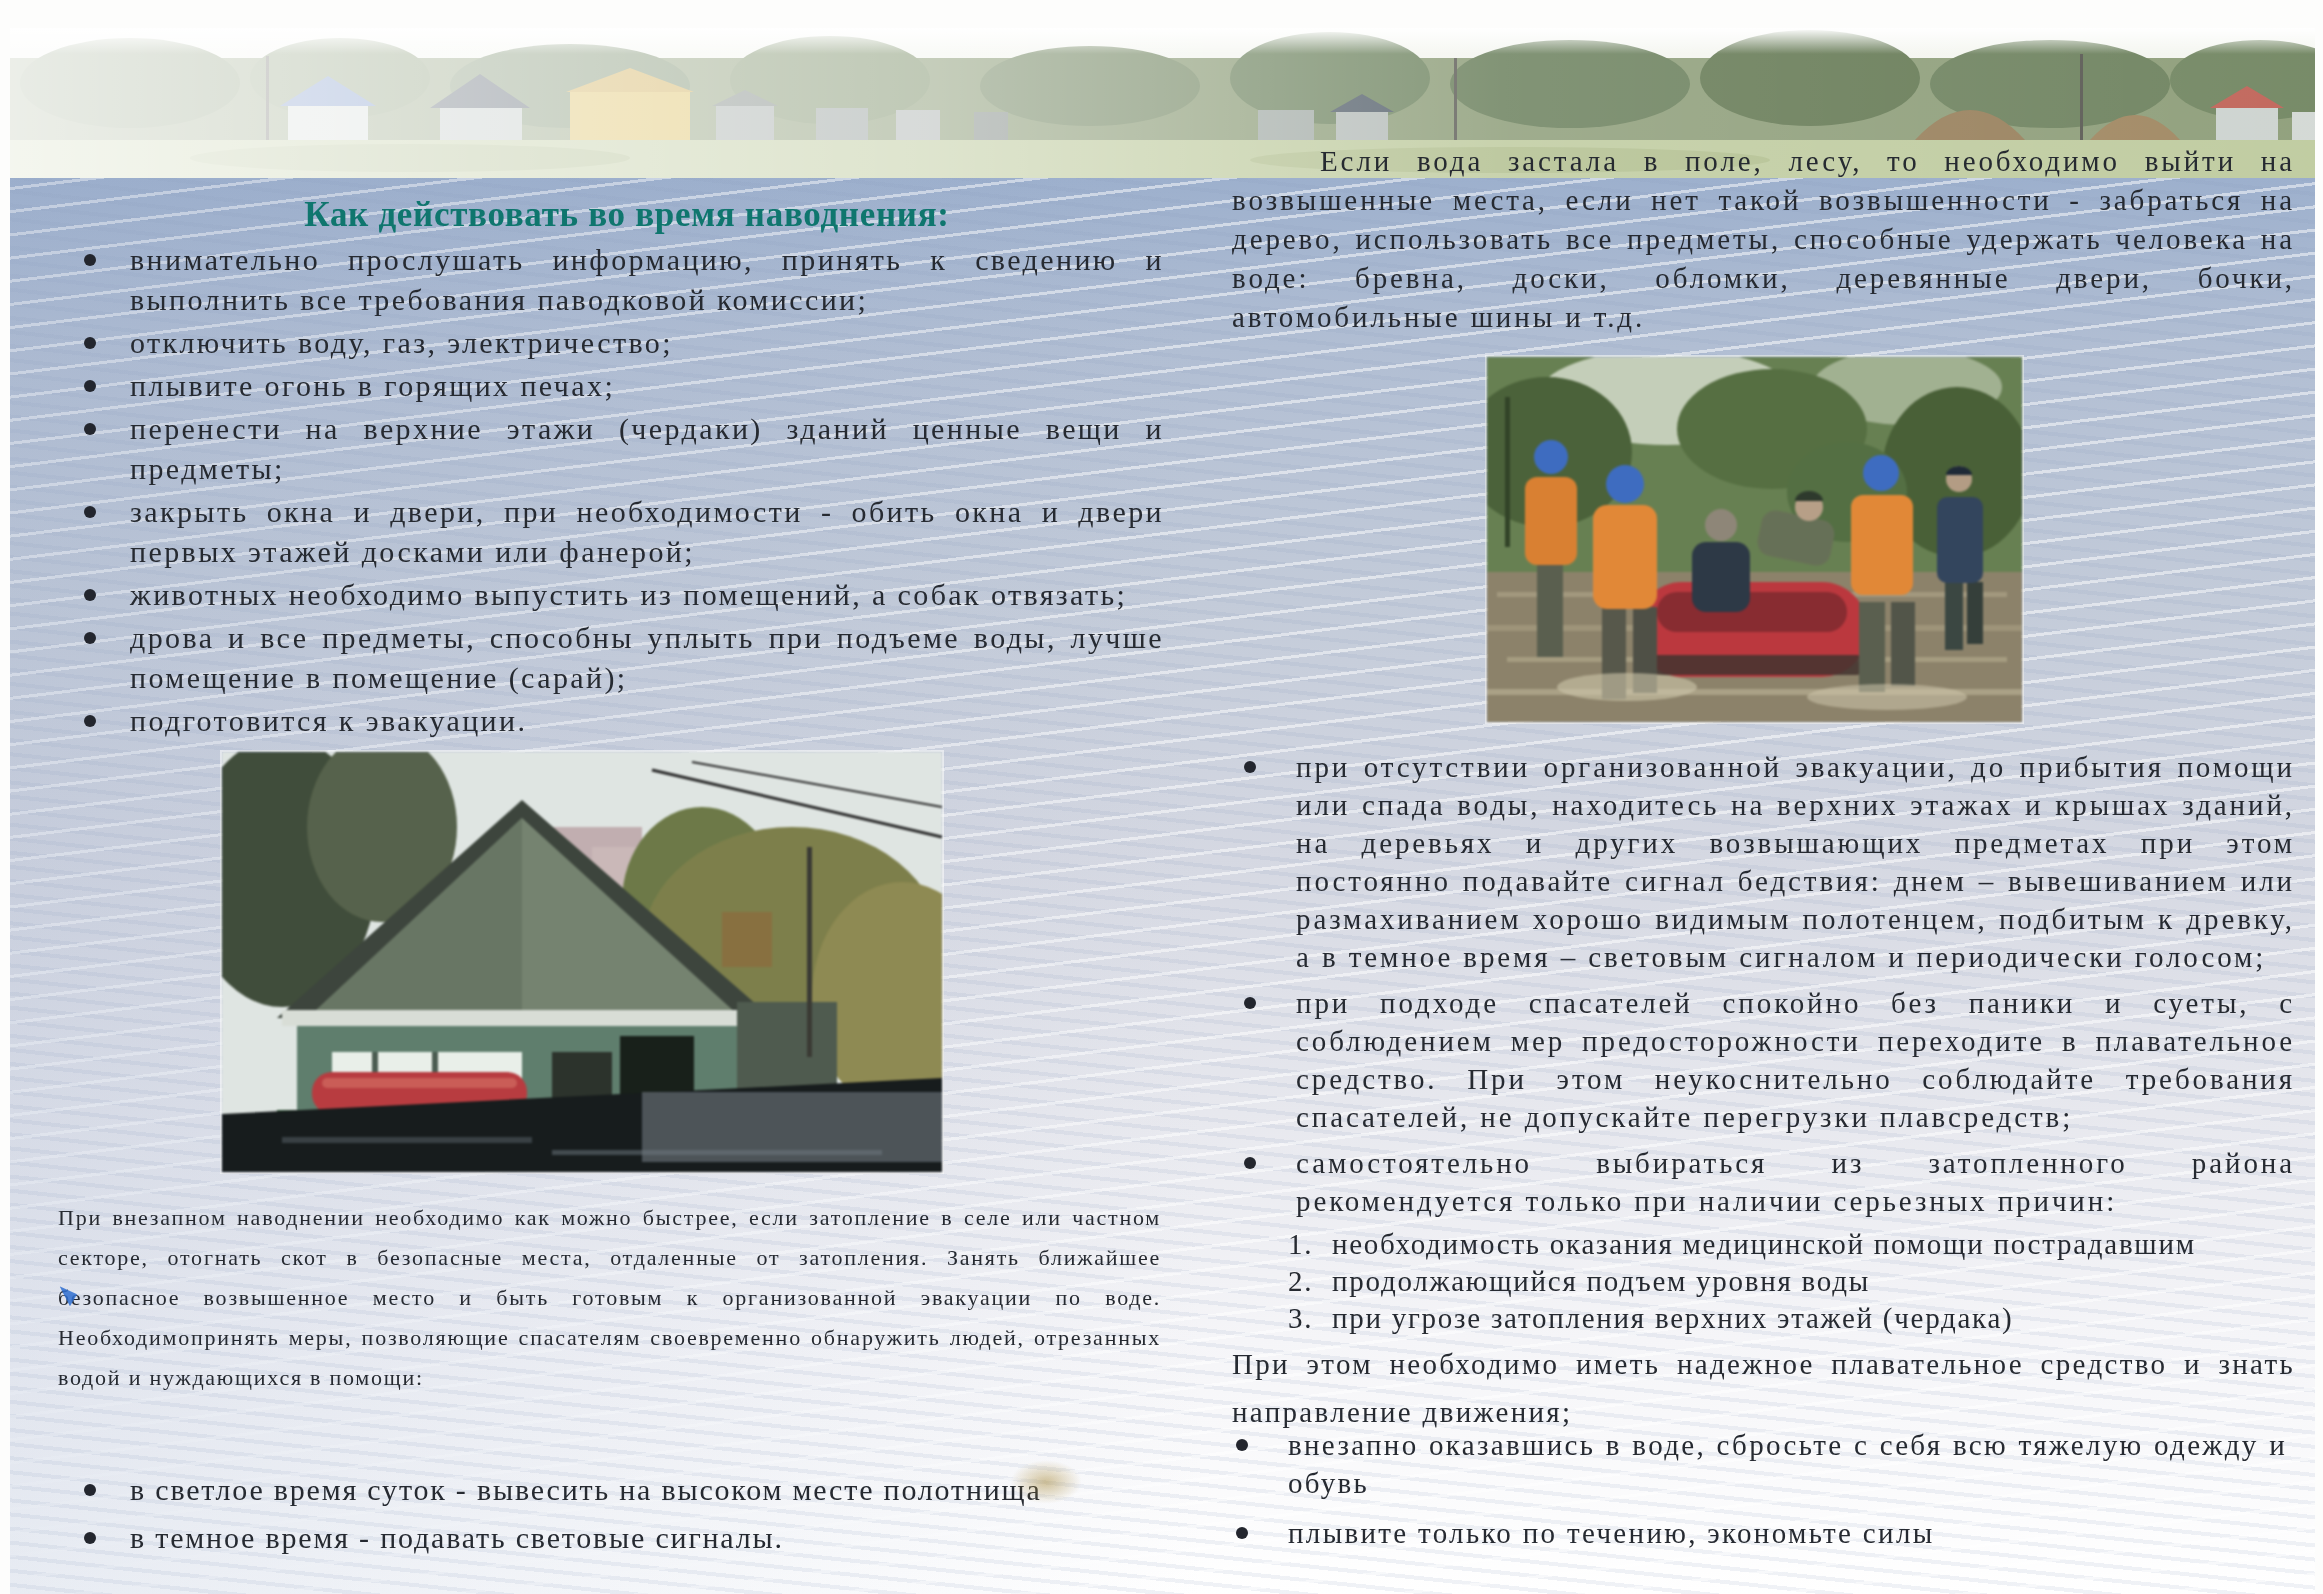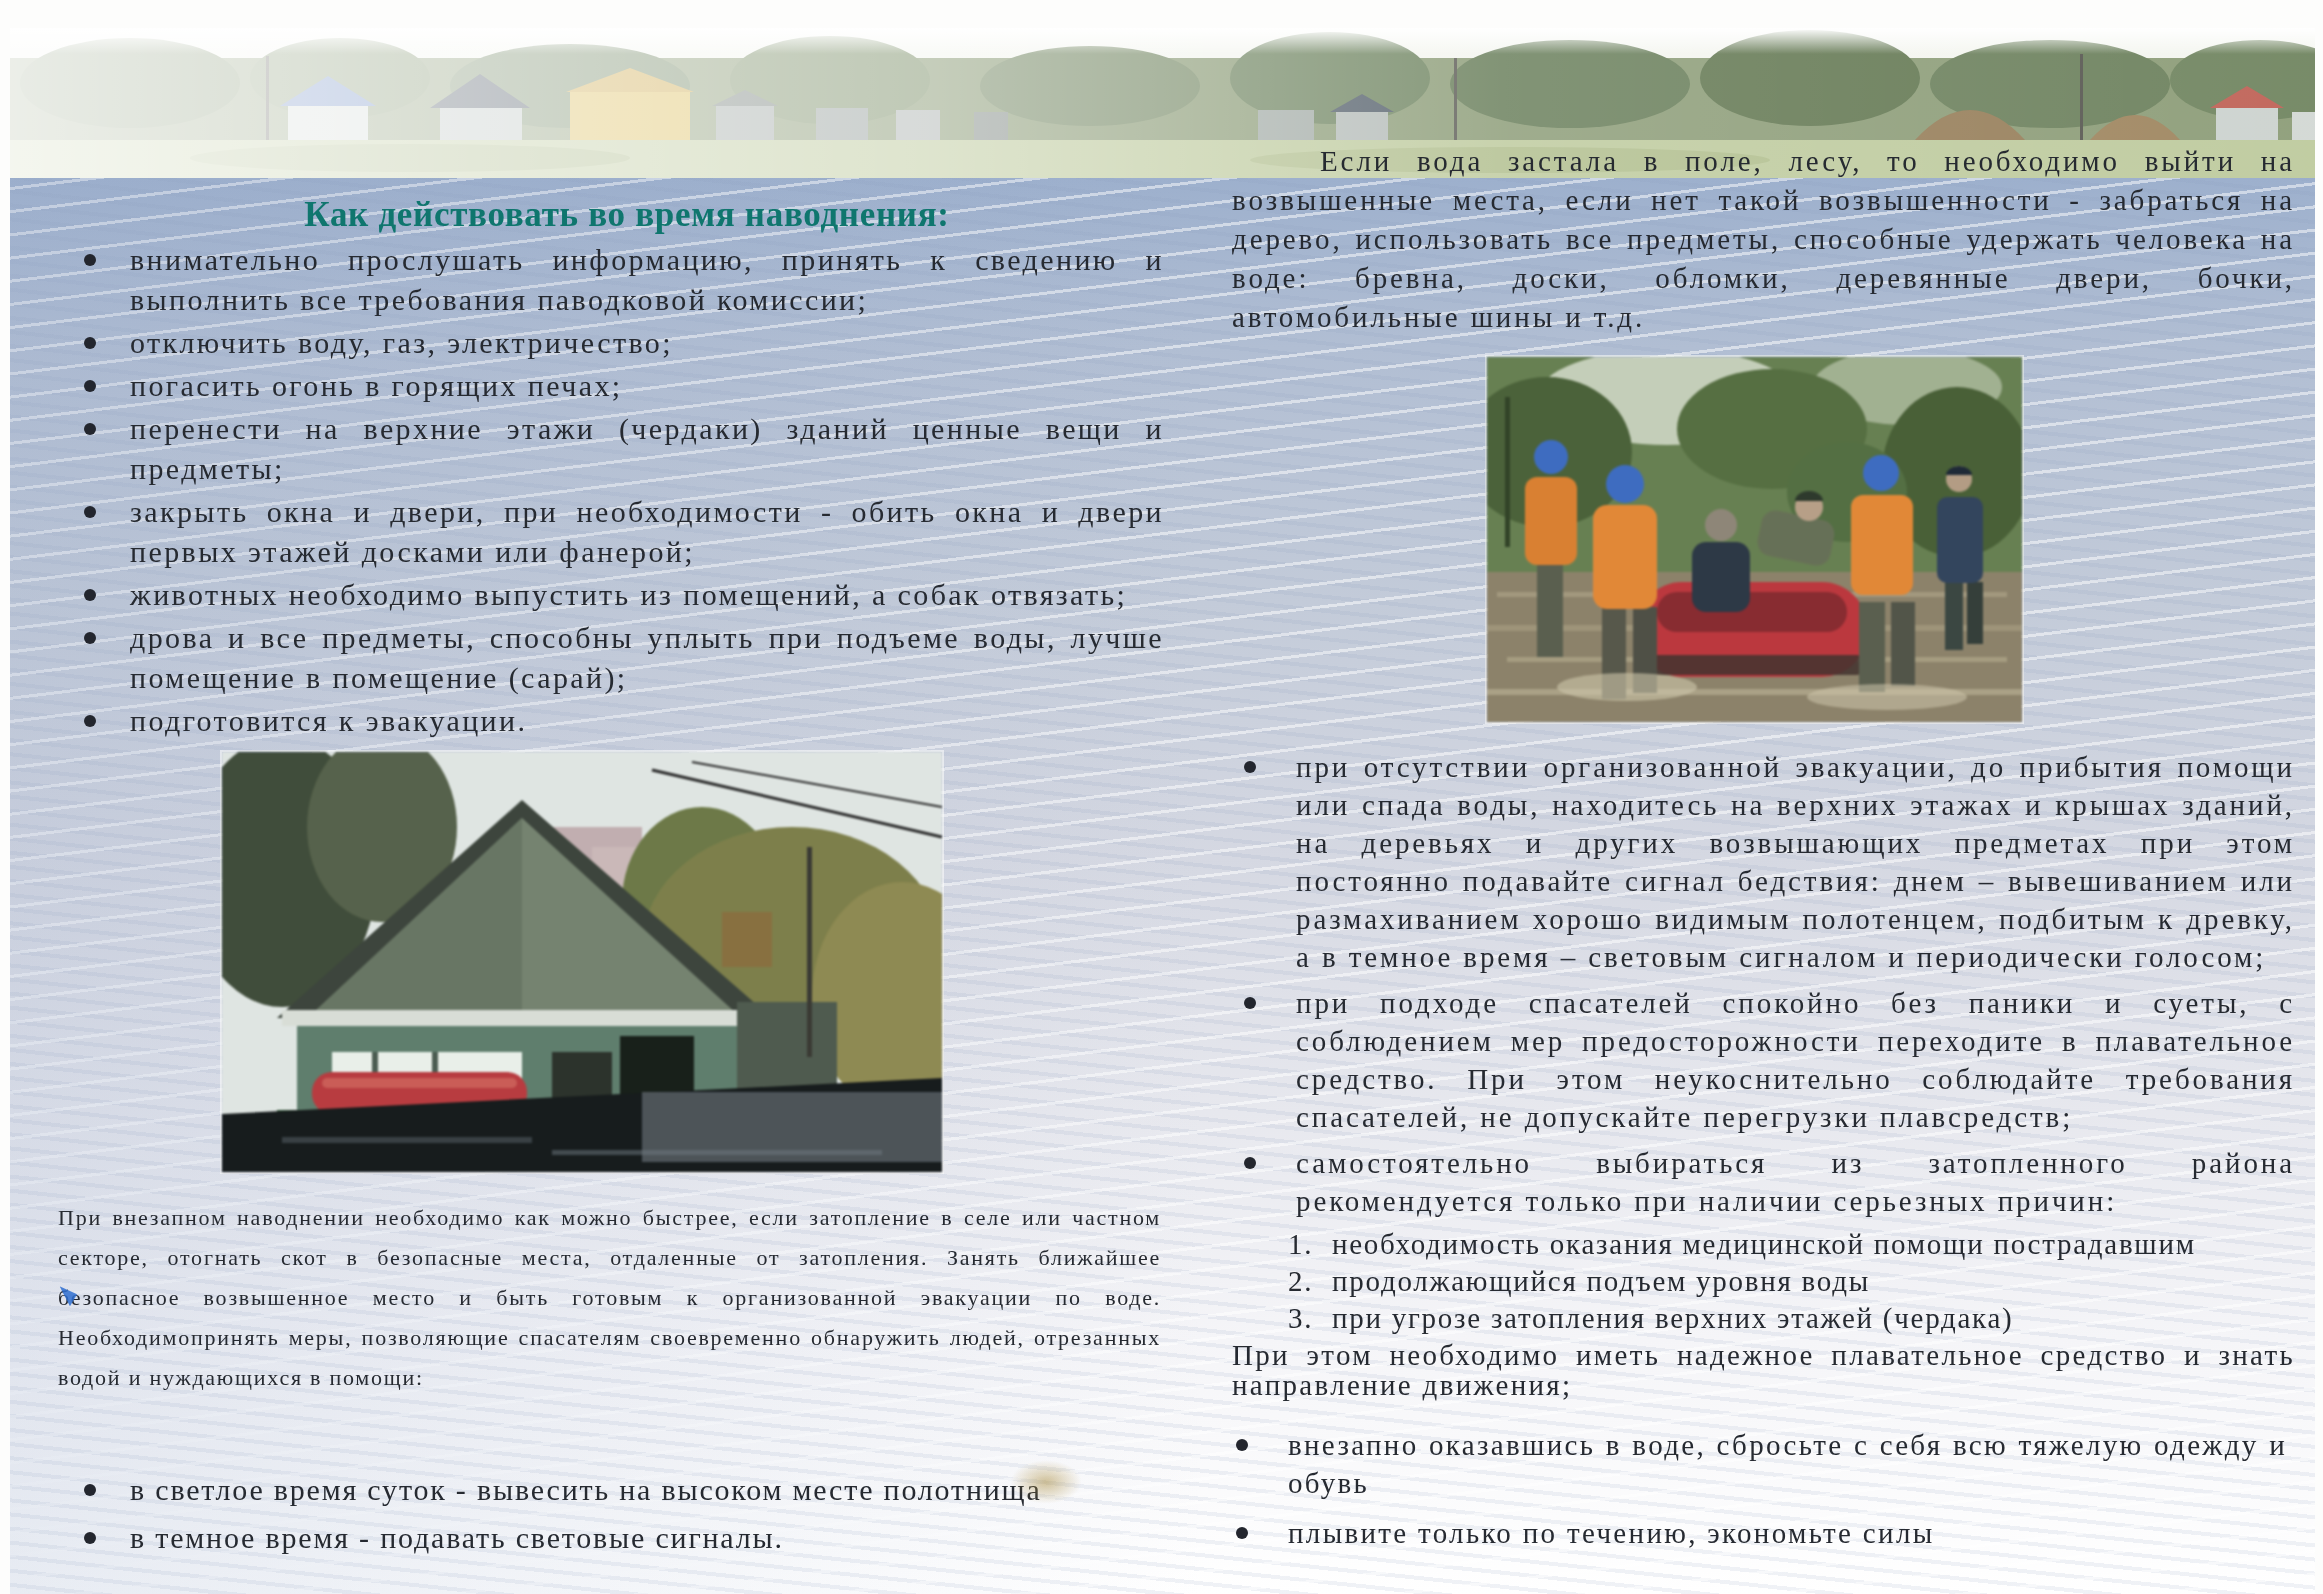--- a/index.html
+++ b/index.html
@@ -29,21 +29,21 @@
   .l-sub li{padding-left:72px;margin-bottom:8px;}
   .l-sub .dot{left:26px;top:14px;}
   .r-para{left:1232px;top:142px;width:1063px;font-size:29px;line-height:39px;letter-spacing:.1em;
           text-indent:88px;text-align:justify;margin:0;}
   .r-main{left:1232px;top:748px;width:1063px;font-size:29px;line-height:38px;letter-spacing:.1em;}
   .r-main li{padding-left:64px;margin-bottom:8px;}
   .r-main .dot{left:12px;top:13px;}
   .nlist{left:1232px;top:1226px;width:1063px;font-size:29px;line-height:37px;letter-spacing:.06em;}
   .nlist li{position:relative;padding-left:100px;}
   .nlist .num{position:absolute;left:56px;}
-  .r-note{left:1232px;top:1340px;width:1063px;font-size:29px;line-height:30px;letter-spacing:.08em;
+  .r-note{left:1232px;top:1340px;width:1063px;font-size:29px;line-height:48px;letter-spacing:.08em;
           text-align:justify;margin:0;}
   .r-final{left:1224px;top:1426px;width:1063px;font-size:29px;line-height:38px;letter-spacing:.08em;}
   .r-final li{padding-left:64px;margin-bottom:12px;}
   .r-final .dot{left:12px;top:13px;}
   
   .photo{position:absolute;box-shadow:0 0 0 2px rgba(255,255,255,.55);}
   .photo svg{display:block;filter:blur(1px) saturate(.92);}
   .photo-left{left:222px;top:752px;width:720px;height:420px;}
   .photo-right{left:1487px;top:357px;width:535px;height:365px;}
   
@@ -115,21 +115,21 @@
     <rect x="0" y="0" width="2305" height="26" fill="url(#fadeT)"></rect>
   </svg>
 
   <div class="water"></div>
 
   <h1 class="abs title">Как действовать во время наводнения:</h1>
 
   <ul class="abs blist l-main">
     <li><span class="dot"></span><span>внимательно прослушать информацию, принять к сведению и выполнить все требования паводковой комиссии;</span></li>
     <li><span class="dot"></span><span>отключить воду, газ, электричество;</span></li>
-    <li><span class="dot"></span><span>погасить огонь в горящих печах;</span></li>
+    <li><span class="dot"></span><span>плывите огонь в горящих печах;</span></li>
     <li><span class="dot"></span><span>перенести на верхние этажи (чердаки) зданий ценные вещи и предметы;</span></li>
     <li><span class="dot"></span><span>закрыть окна и двери, при необходимости - обить окна и двери первых этажей досками или фанерой;</span></li>
     <li><span class="dot"></span><span>животных необходимо выпустить из помещений, а собак отвязать;</span></li>
     <li><span class="dot"></span><span>дрова и все предметы, способны уплыть при подъеме воды, лучше помещение в помещение (сарай);</span></li>
     <li><span class="dot"></span><span>подготовится к эвакуации.</span></li>
   </ul>
 
   <div class="photo photo-left">
     <svg viewBox="0 0 720 420" width="720" height="420" preserveAspectRatio="none">
       <rect width="720" height="420" fill="#dfe5e2"></rect>

